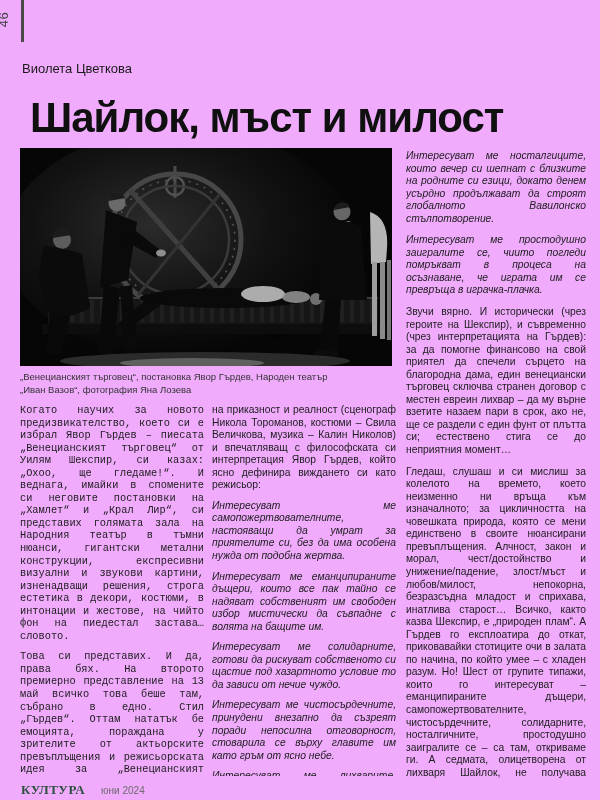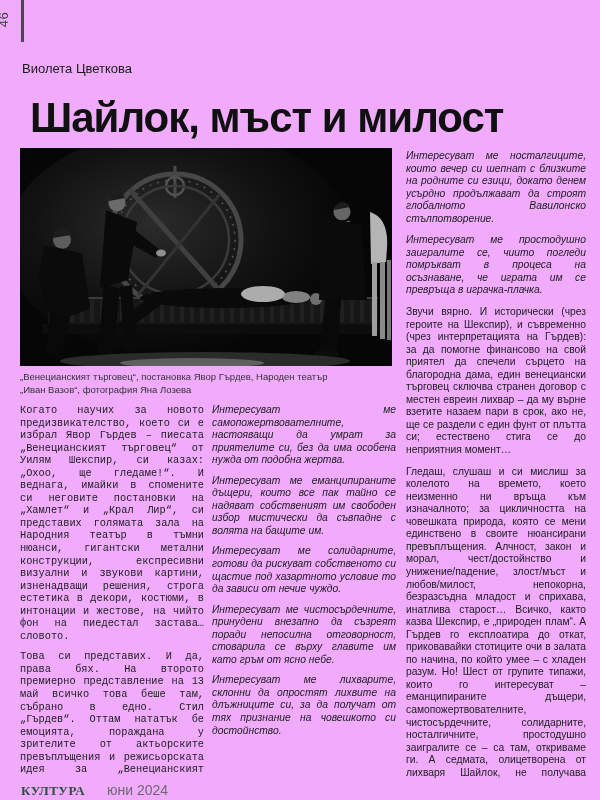--- a/index.html
+++ b/index.html
@@ -23,24 +23,24 @@
   .col p{margin:0 0 8px 0;}
   .col-left{left:20px;height:372px;overflow:hidden;font-family:Liberation Mono, monospace;}
   .col-middle{left:212px;height:372px;overflow:hidden;}
   .col-right{left:406px;top:150px;width:180px;height:628px;overflow:hidden;}
   .col-right p{margin:0 0 9px 0;}
   .em{font-style:italic;}
 
   .deck{font-family:"Liberation Serif","DejaVu Serif",serif;font-size:13.5px;line-height:1.18;
         font-weight:700;color:#2d5040;margin:0 0 13px 0;text-align:left;}
 
-  .footer{position:absolute;left:21px;top:782px;display:flex;align-items:baseline;gap:22px;}
+  .footer{position:absolute;left:21px;top:782px;display:flex;align-items:baseline;gap:16px;}
   .mag{font-family:"Liberation Serif","DejaVu Serif",serif;font-weight:700;font-size:13px;
        color:#2d5040;letter-spacing:0.5px;}
-  .issue{font-size:14px;color:#6b6b6b;}
+  .issue{font-size:10px;color:#6b6b6b;}
 </style>
 </head>
 <body>
 
 <div class="page">
 
   <span class="pagenum">46</span>
   <span class="pagenum-rule"></span>
 
   <div class="author">Виолета Цветкова</div>
@@ -121,20 +121,21 @@
     </svg>
     <figcaption>„Венецианският търговец“, постановка Явор Гърдев, Народен театър „Иван Вазов“, фотография Яна Лозева</figcaption>
   </figure>
 
   <div class="col col-left">
     <p>Когато научих за новото предизвикателство, което си е избрал Явор Гърдев – пиесата „Венецианският търговец“ от Уилям Шекспир, си казах: „Охоо, ще гледаме!“. И веднага, имайки в спомените си неговите постановки на „Хамлет“ и „Крал Лир“, си представих голямата зала на Народния театър в тъмни нюанси, гигантски метални конструкции, експресивни визуални и звукови картини, изненадващи решения, строга естетика в декори, костюми, в интонации и жестове, на чийто фон на пиедестал застава… словото.</p>
     <p>Това си представих. И да, права бях. На второто премиерно представление на 13 май всичко това беше там, събрано в едно. Стил „Гърдев“. Оттам нататък бе емоцията, пораждана у зрителите от актьорските превъплъщения и режисьорската идея за „Венецианският търговец“ през XXI век, когато светът е напрегнат от конфликти на култури, религии, нрави. Забележителен Шайлок (в ролята Самуел Финци), приковаваща вниманието Порция (Радина Кърджилова), многобройна трупа, която се движи и диша в ритъма на петостъпен ямб (новият превод на пиесата е специално направен от проф. Александър Шурбанов); потапяща ни в действието атмосфера</p>
   </div>
 
   <div class="col col-middle">
+    <p>на приказност и реалност (сценограф Никола Тороманов, костюми – Свила Величкова, музика – Калин Николов) и впечатляващ с философската си интерпретация Явор Гърдев, който ясно дефинира виждането си като режисьор:</p>
     <p class="em">Интересуват ме самопожертвователните, настояващи да умрат за приятелите си, без да има особена нужда от подобна жертва.</p>
     <p class="em">Интересуват ме еманципираните дъщери, които все пак тайно се надяват собственият им свободен избор мистически да съвпадне с волята на бащите им.</p>
     <p class="em">Интересуват ме солидарните, готови да рискуват собственото си щастие под хазартното условие то да зависи от нечие чуждо.</p>
     <p class="em">Интересуват ме чистосърдечните, принудени внезапно да съзреят поради непосилна отговорност, стоварила се върху главите им като гръм от ясно небе.</p>
     <p class="em">Интересуват ме лихварите, склонни да опростят лихвите на длъжниците си, за да получат от тях признание на човешкото си достойнство.</p>
   </div>
 
   <div class="col col-right">
     <p class="em">Интересуват ме носталгиците, които вечер си шепнат с близките на родните си езици, докато денем усърдно продължават да строят глобалното Вавилонско стълпотворение.</p>
     <p class="em">Интересуват ме простодушно заигралите се, чиито погледи помръкват в процеса на осъзнаване, че играта им се превръща в играчка-плачка.</p>

